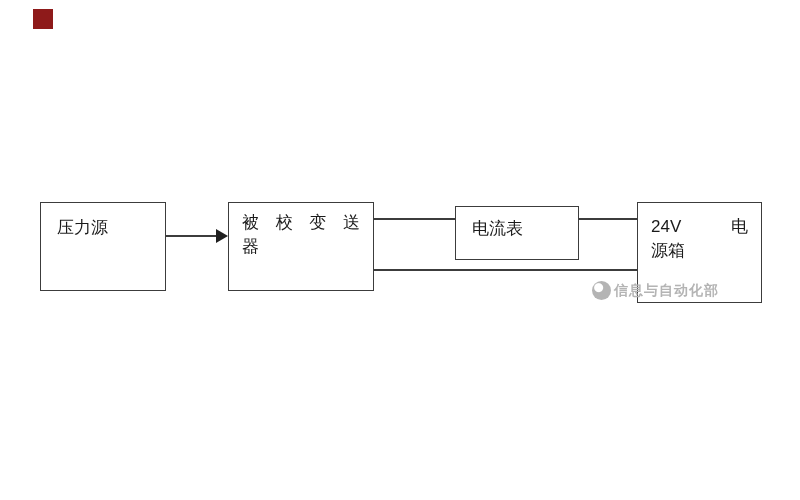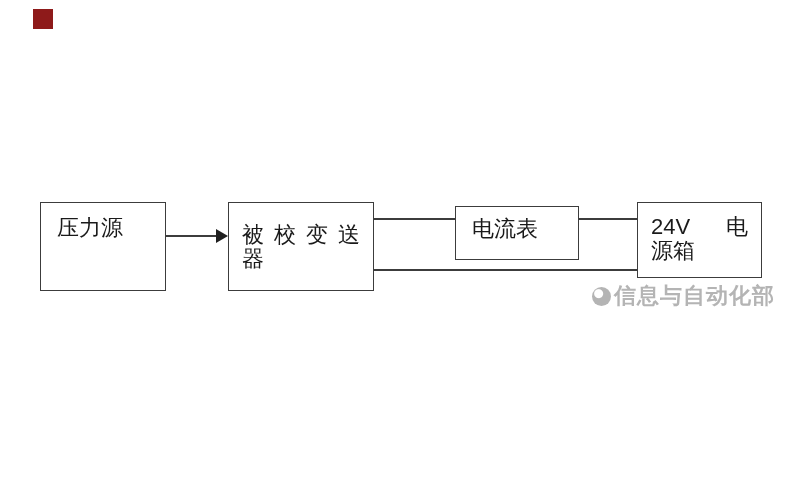--- a/index.html
+++ b/index.html
@@ -22,27 +22,27 @@
     width: 20px;
     height: 20px;
     background: #8e1a1a;
   }
   .dbox {
     position: absolute;
     border: 1.5px solid #3c3c3c;
     background: #ffffff;
     box-sizing: border-box;
     color: #1a1a1a;
-    font-size: 22px;
+    font-size: 17px;
     line-height: 24px;
   }
   .box-pressure   { left: 40px;  top: 202px; width: 126px; height: 89px; padding: 13px 16px; }
-  .box-transmitter{ left: 228px; top: 202px; width: 146px; height: 89px; padding: 20px 13px; }
+  .box-transmitter{ left: 228px; top: 202px; width: 146px; height: 89px; padding: 8px 13px; }
   .box-ammeter    { left: 455px; top: 206px; width: 124px; height: 54px; padding: 10px 16px; }
-  .box-power      { left: 637px; top: 202px; width: 125px; height: 76px; padding: 12px 13px; }
+  .box-power      { left: 637px; top: 202px; width: 125px; height: 101px; padding: 12px 13px; }
   .justline {
     display: block;
     width: 100%;
     text-align: justify;
     text-align-last: justify;
     white-space: normal;
   }
   .hline {
     position: absolute;
     height: 2px;
@@ -62,21 +62,21 @@
   .conn-top-left  { left: 374px; top: 218px; width: 81px; }
   .conn-top-right { left: 579px; top: 218px; width: 58px; }
   .conn-bottom    { left: 374px; top: 269px; width: 263px; }
   .watermark {
     position: absolute;
     left: 592px;
     top: 281px;
     display: flex;
     align-items: center;
     color: #b4b4b4;
-    font-size: 22px;
+    font-size: 14px;
     font-weight: bold;
     letter-spacing: 1px;
   }
   .wm-logo {
     width: 19px;
     height: 19px;
     margin-right: 3px;
     border-radius: 50%;
     background: radial-gradient(circle at 35% 35%, #ffffff 0 4px, #b4b4b4 5px 100%);
     position: relative;

